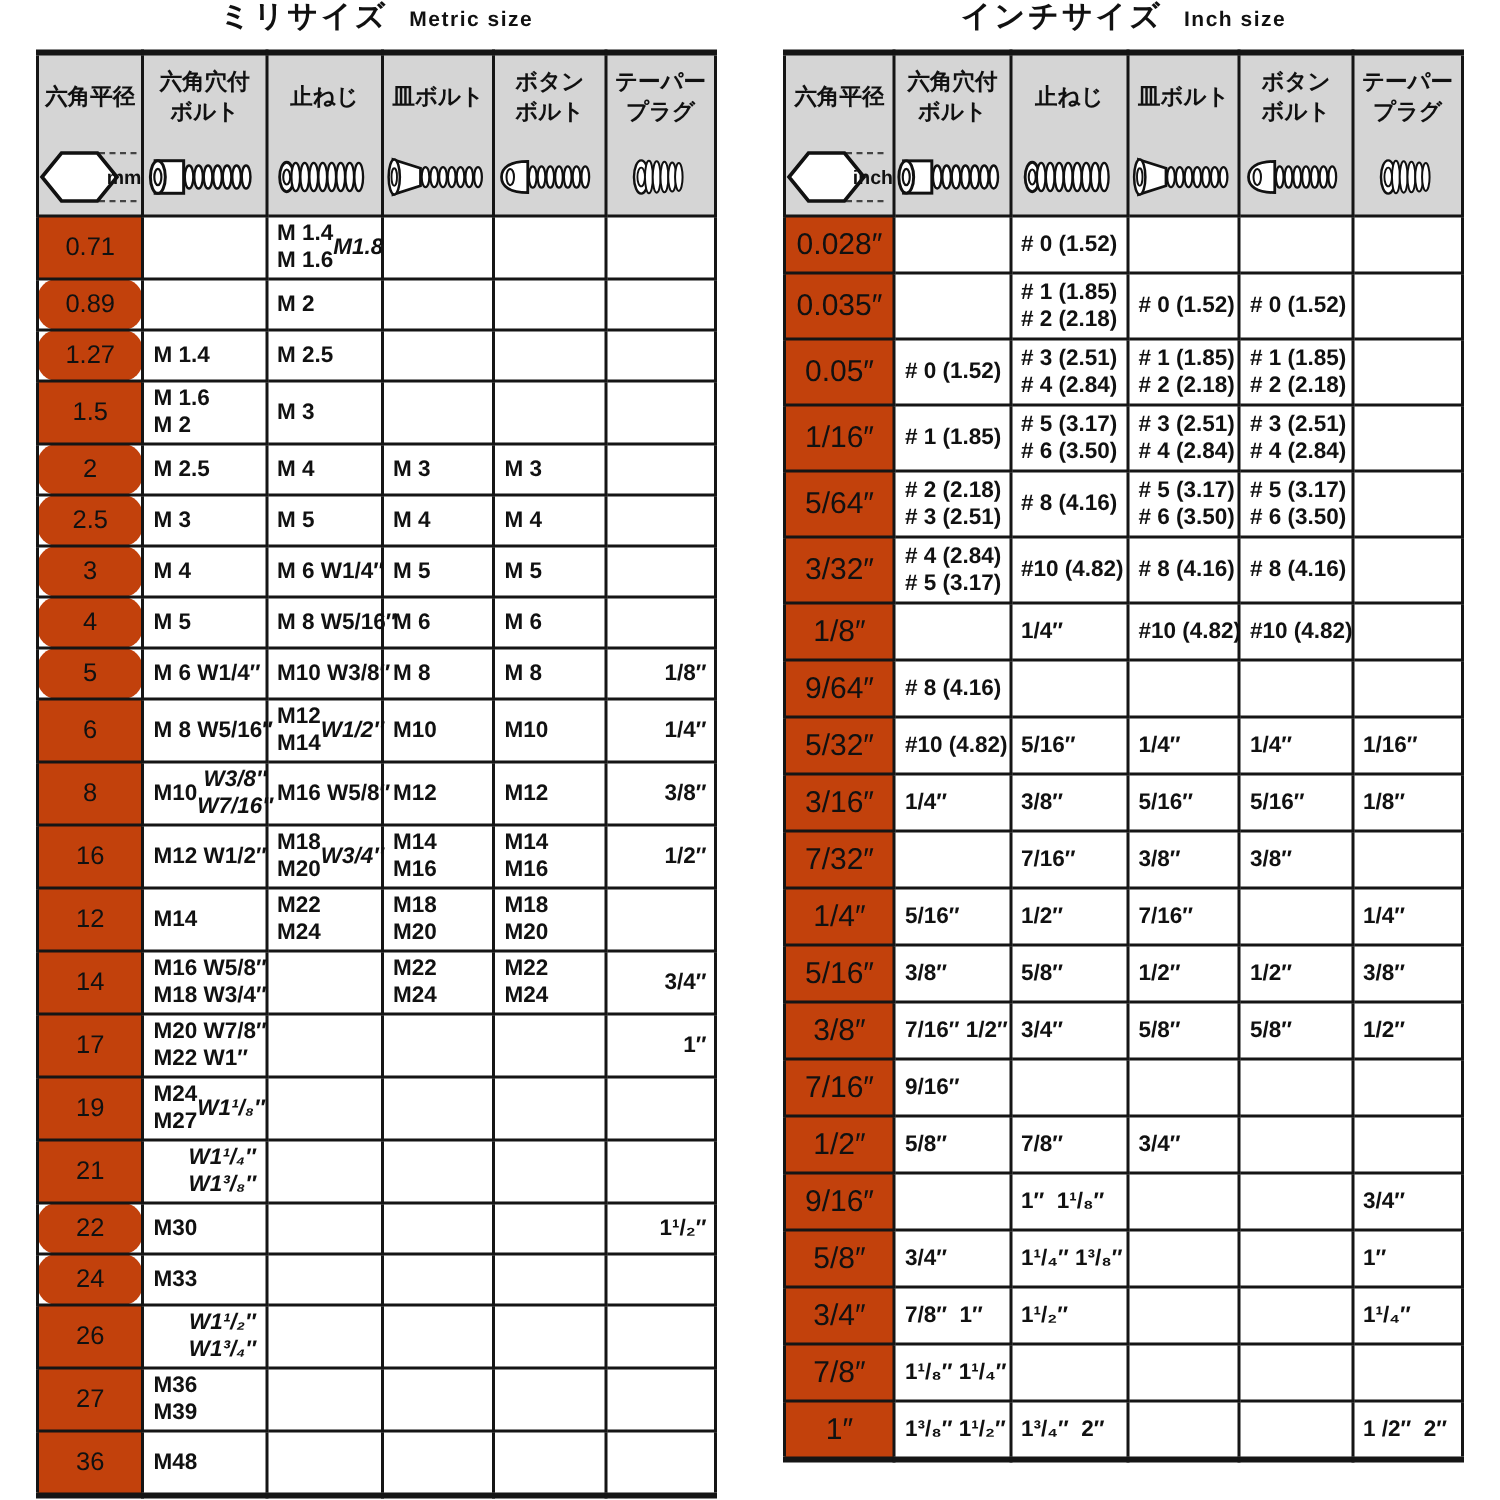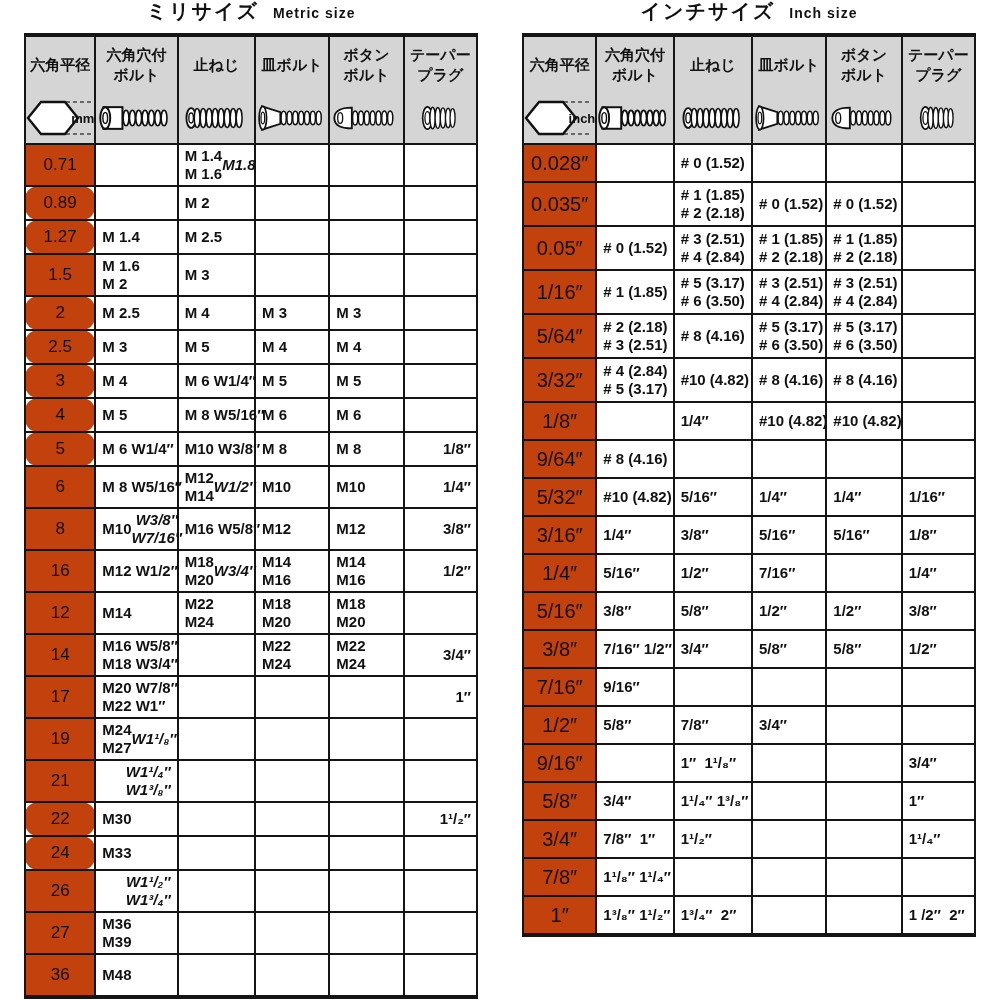--- a/index.html
+++ b/index.html
@@ -791,20 +791,34 @@
               <div class="ln">5/16″</div>
             </td>
             <td class="dc">
               <div class="ln">5/16″</div>
             </td>
             <td class="dc taper left">
               <div class="ln">1/8″</div>
             </td>
           </tr>
           <tr class="r1">
+            <th class="sz">7/32″</th>
+            <td class="dc"></td>
+            <td class="dc">
+              <div class="ln">7/16″</div>
+            </td>
+            <td class="dc">
+              <div class="ln">3/8″</div>
+            </td>
+            <td class="dc">
+              <div class="ln">3/8″</div>
+            </td>
+            <td class="dc taper left"></td>
+          </tr>
+          <tr class="r1">
             <th class="sz">1/4″</th>
             <td class="dc">
               <div class="ln">5/16″</div>
             </td>
             <td class="dc">
               <div class="ln">1/2″</div>
             </td>
             <td class="dc">
               <div class="ln">7/16″</div>
             </td>

